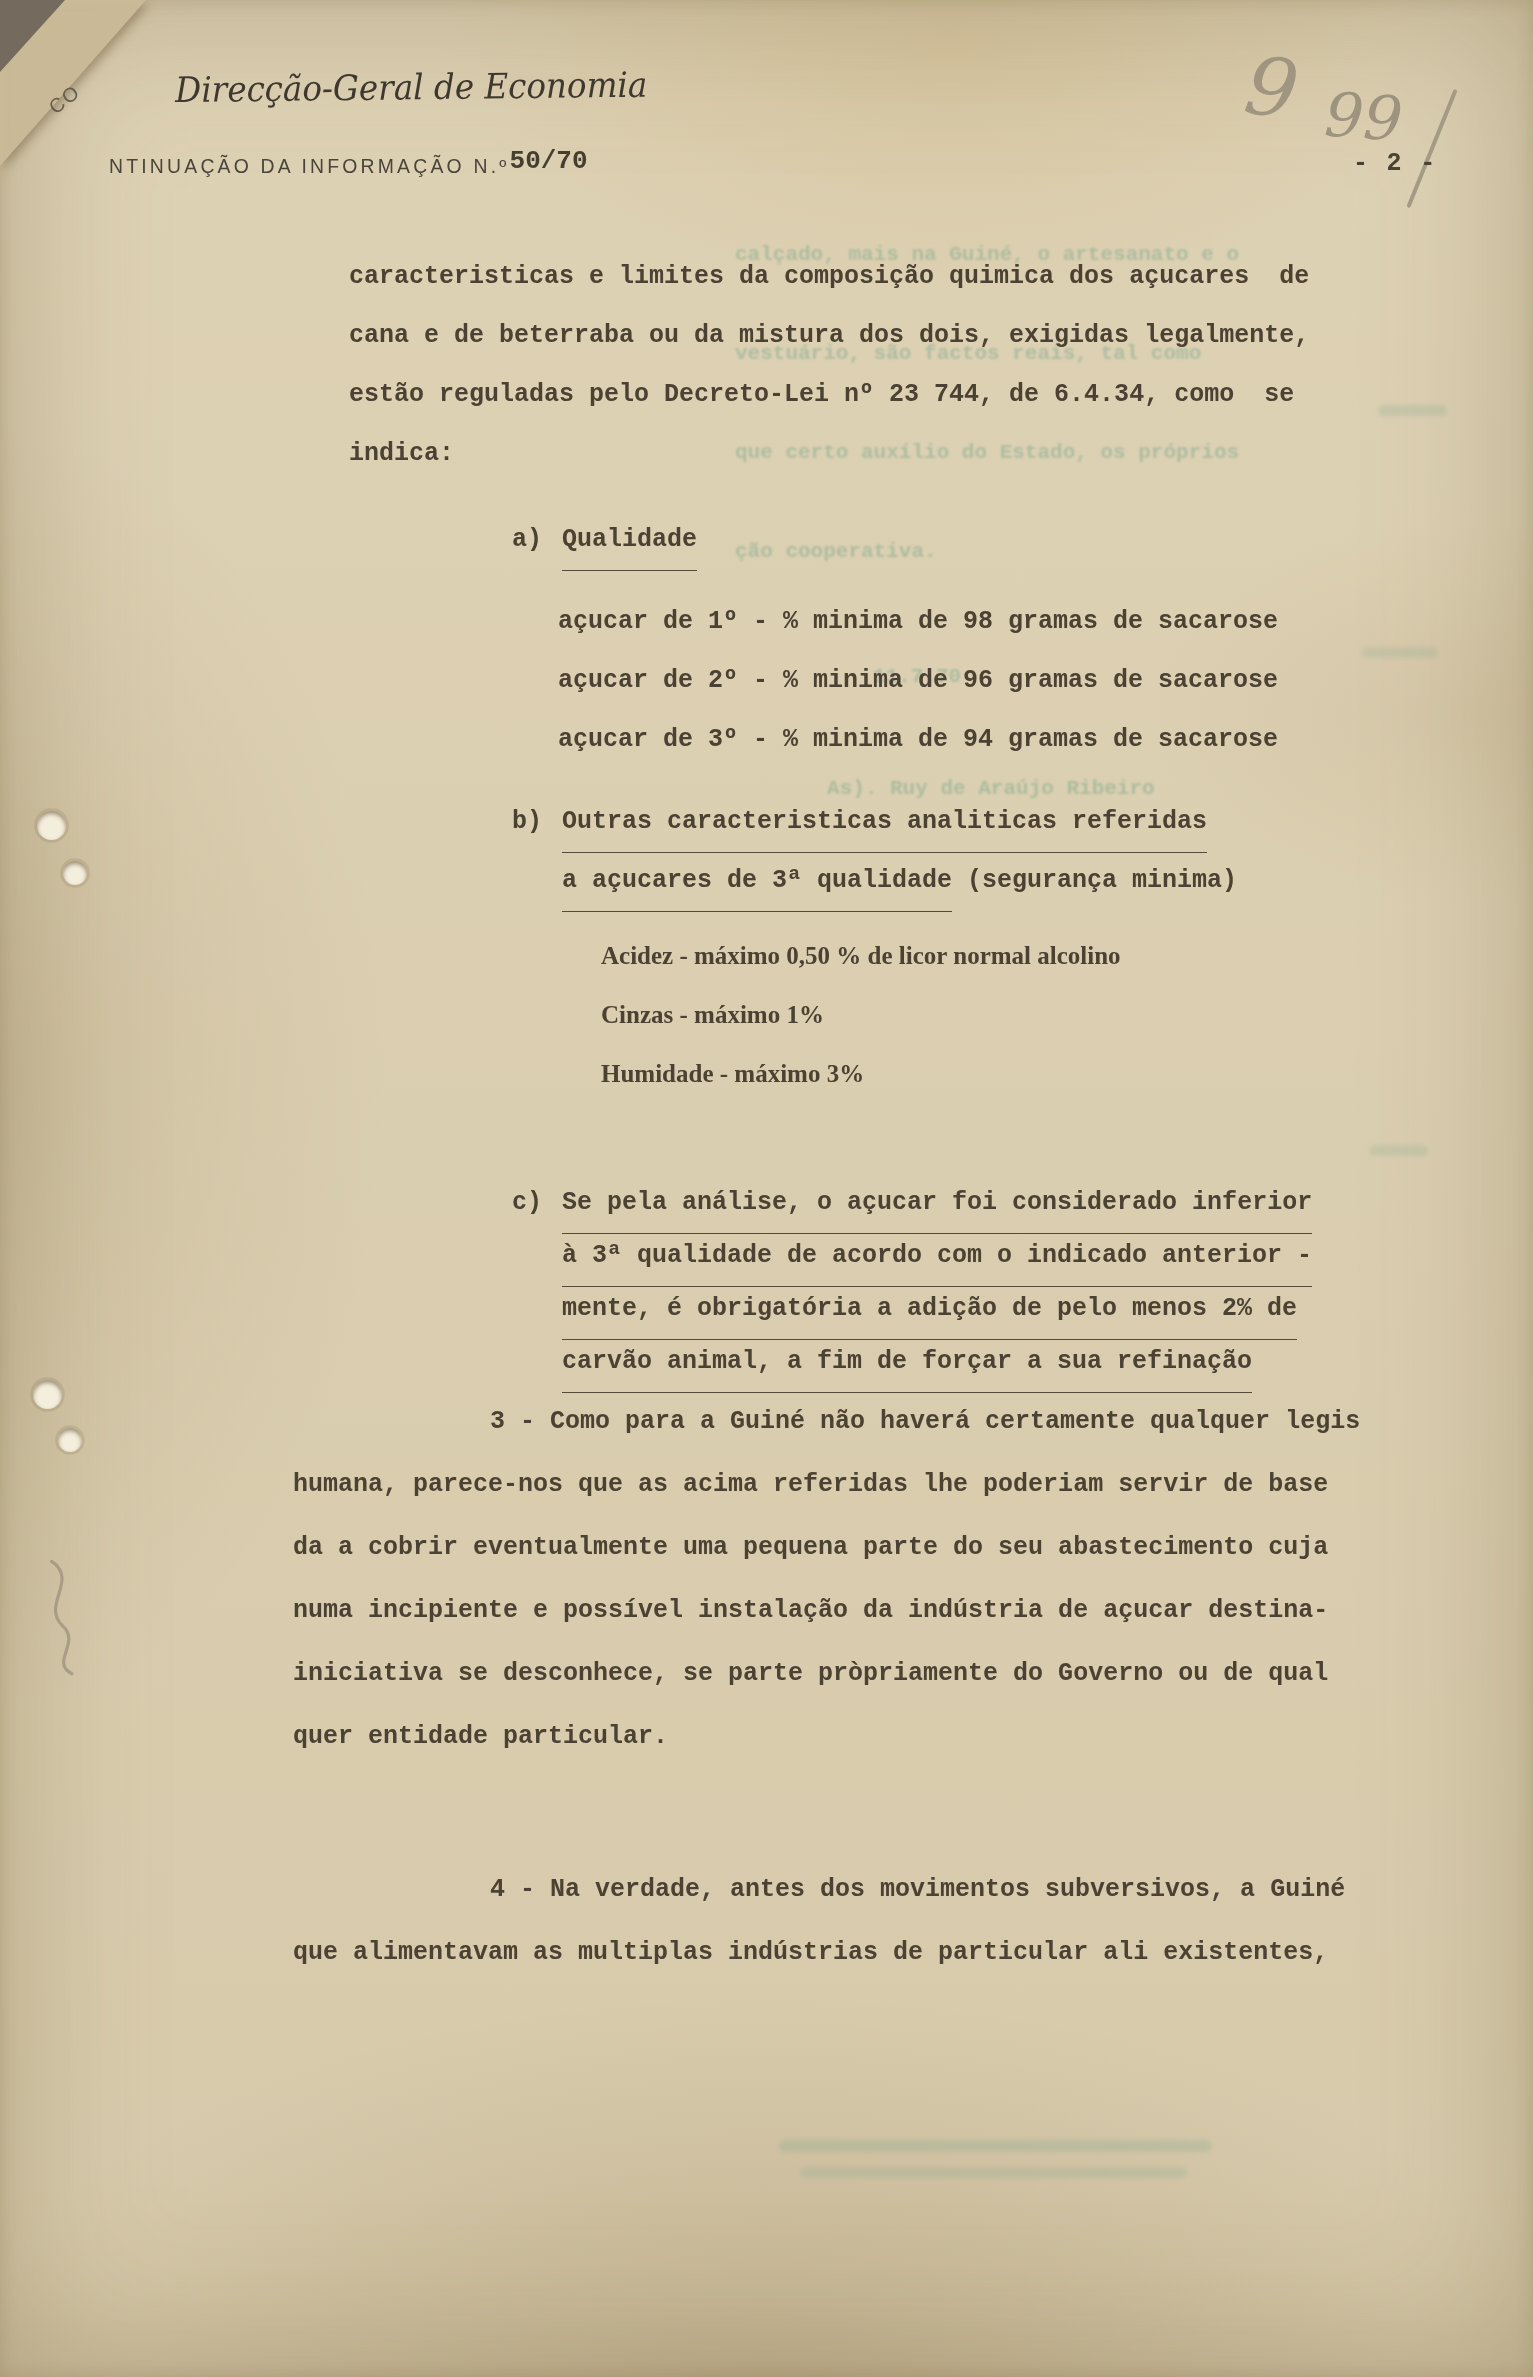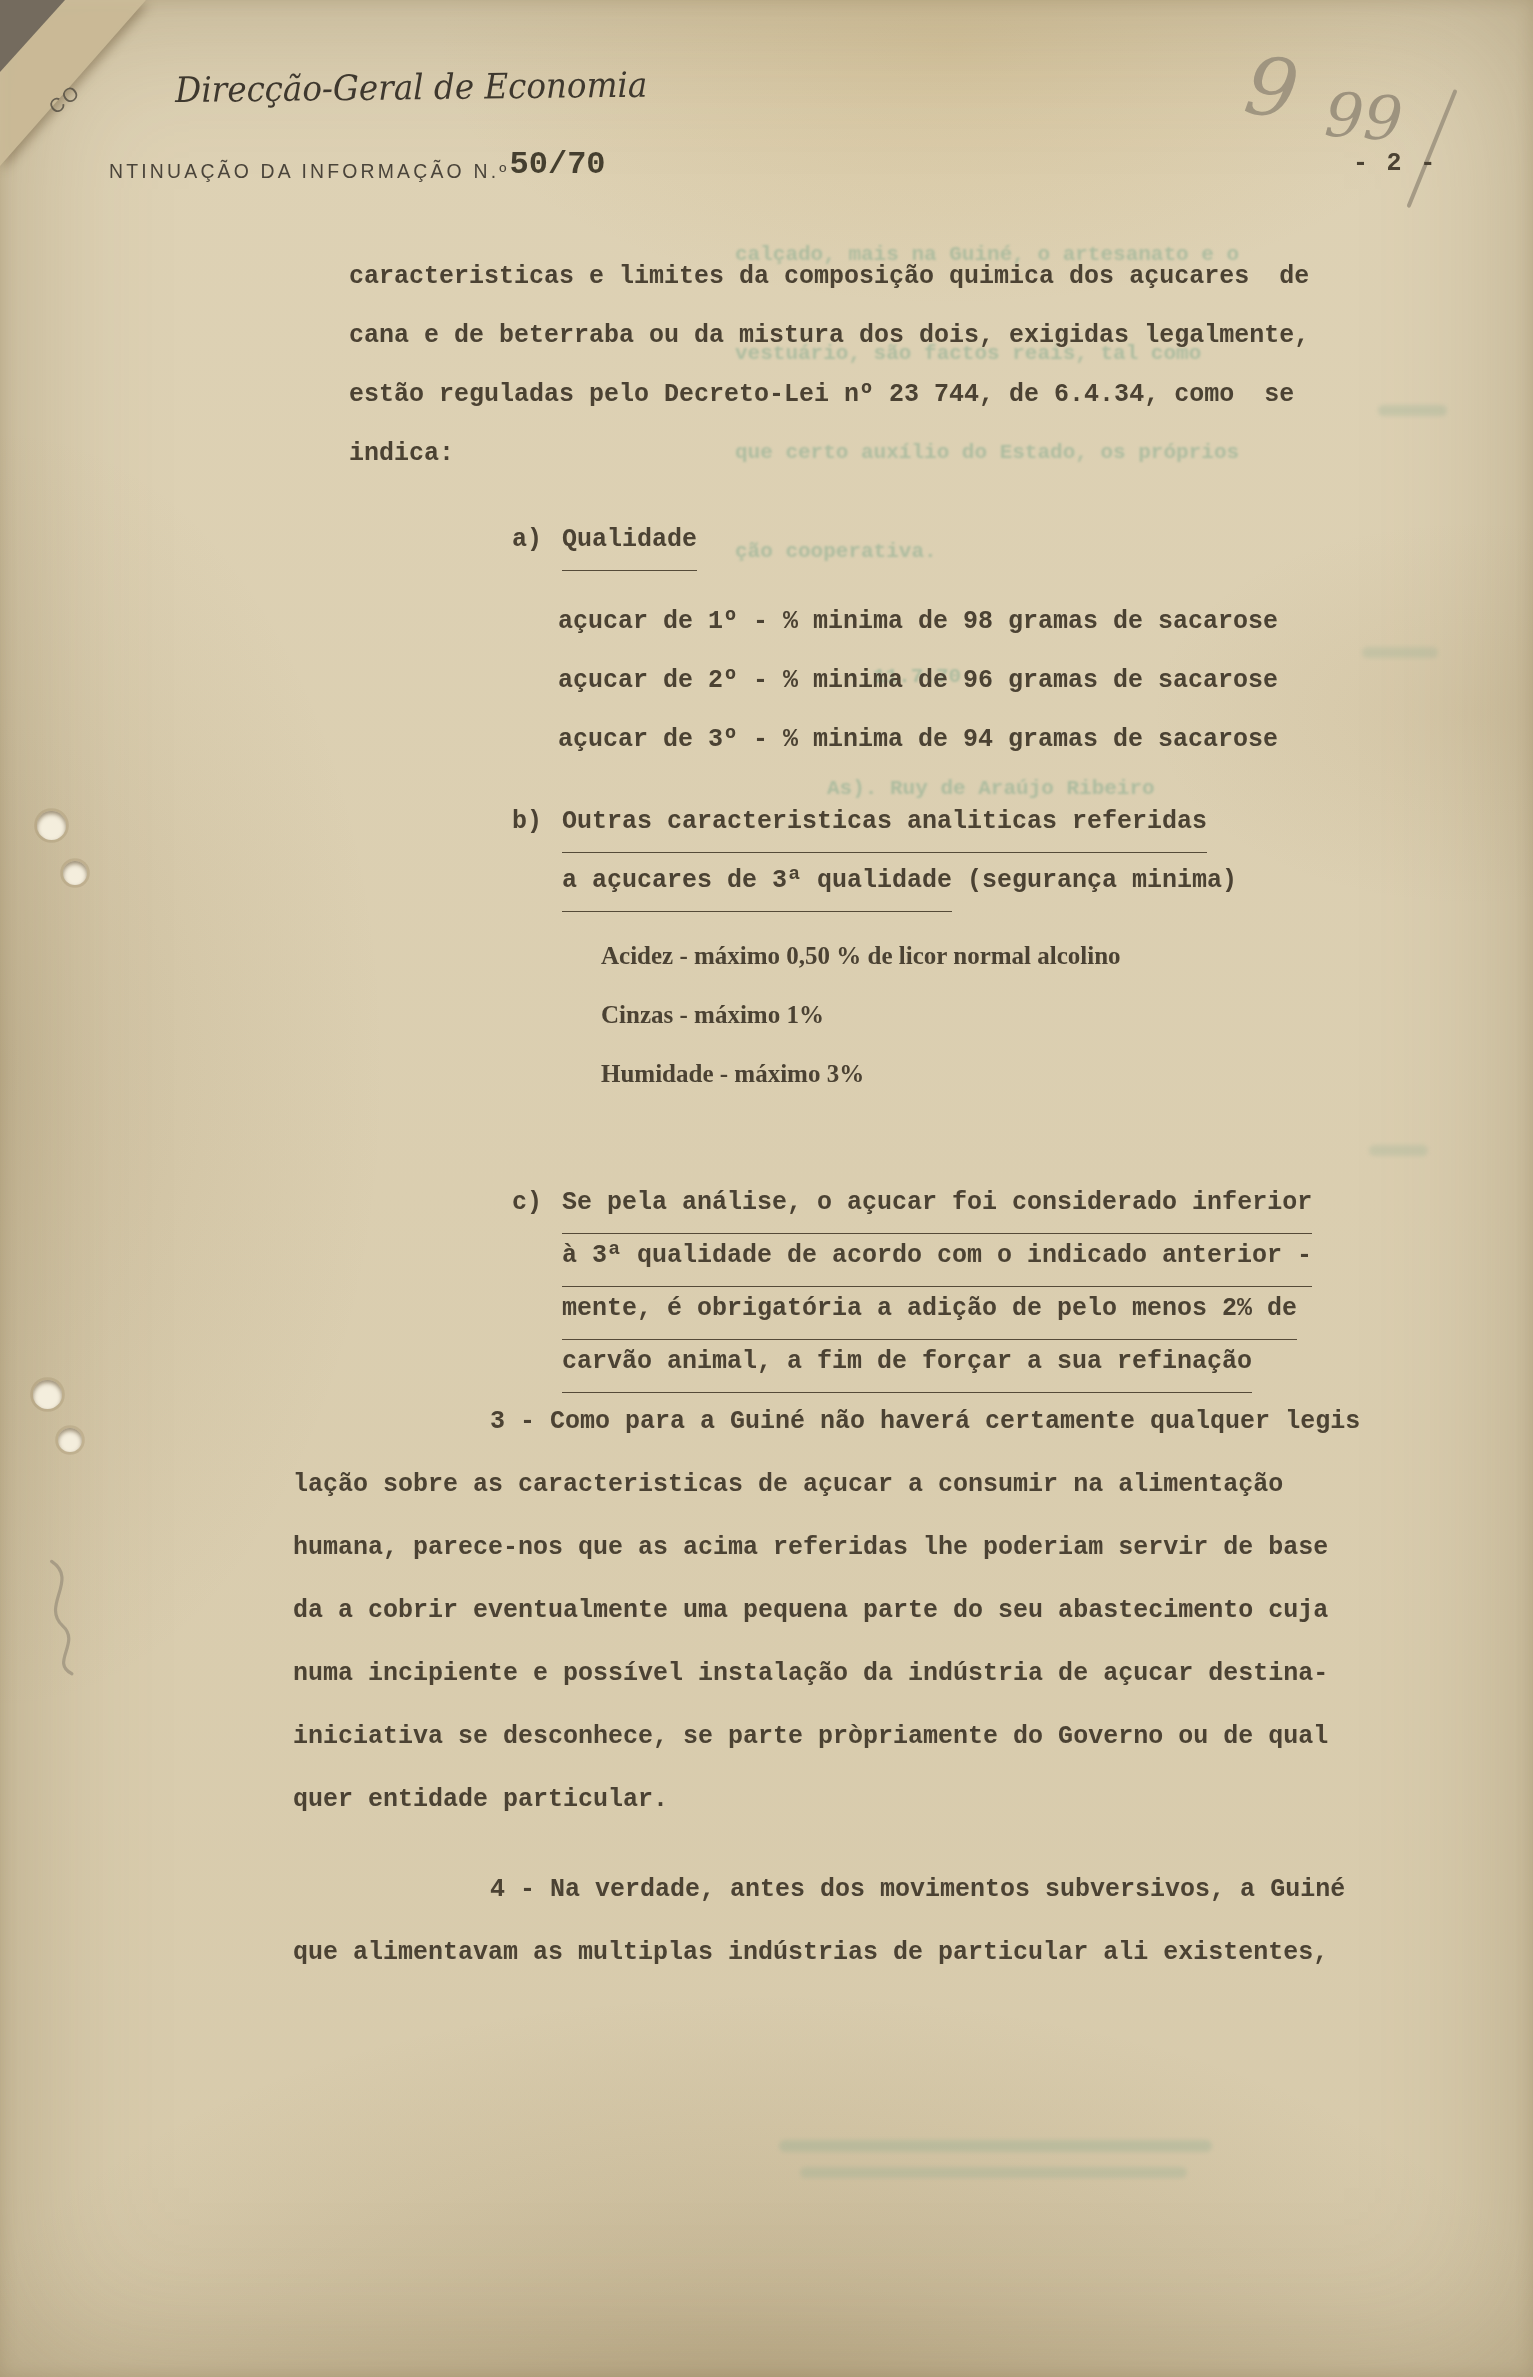--- a/index.html
+++ b/index.html
@@ -34,21 +34,21 @@
   .p3 .ln,.p4 .ln{line-height:63px;}
   .indent{padding-left:197px;}
   .p4{top:1858px;left:293px;}
   
   .letterhead{
     position:absolute;left:175px;top:70px;
     font-family:"DejaVu Serif",serif;font-style:italic;font-size:35px;color:#3e382e;
     transform:scaleX(.93) rotate(-.6deg);transform-origin:left top;white-space:pre;
   }
   .continuation{position:absolute;left:109px;top:151px;font-size:19.4px;letter-spacing:3.2px;color:#4a443a;white-space:pre;}
-  .typed-num{font-family:"Liberation Mono","DejaVu Sans Mono",monospace;font-weight:700;font-size:32px;letter-spacing:0;position:relative;top:-5.5px;color:#453f2f;margin-top:36px;}
+  .typed-num{font-family:"Liberation Mono","DejaVu Sans Mono",monospace;font-weight:700;font-size:26px;letter-spacing:0;position:relative;top:-5.5px;color:#453f2f;margin-top:36px;}
   
   .hw{position:absolute;font-family:"DejaVu Serif",serif;font-style:italic;color:#978d7a;}
   .hw9{left:1246px;top:41px;font-size:81px;transform:rotate(9deg);opacity:.85;}
   .hw99{left:1325px;top:81px;font-size:61px;transform:rotate(4deg);opacity:.9;}
   .hw-slash{position:absolute;left:1430px;top:85px;width:3.7px;height:127px;background:#978d7a;transform:rotate(22deg);border-radius:2.8px;opacity:.8;}
   .pageno{position:absolute;left:1353px;top:149px;letter-spacing:1.8px;}
   
   .bleed{position:absolute;left:735px;top:172px;font-family:"Liberation Mono","DejaVu Sans Mono",monospace;font-weight:700;font-size:21px;line-height:33px;color:#7fa98d;opacity:.5;filter:blur(1.3px);white-space:pre;}
   .bl-date{margin-left:138px;margin-top:26px;}
   .bl-sig{margin-left:92px;margin-top:13px;}
@@ -122,21 +122,20 @@
 
   <div class="block item-c typed">
     <div class="ln"><span class="marker">c)</span><span class="u">Se pela análise, o açucar foi considerado inferior</span></div>
     <div class="ln cont"><span class="u">à 3ª qualidade de acordo com o indicado anterior -</span></div>
     <div class="ln cont"><span class="u">mente, é obrigatória a adição de pelo menos 2% de</span></div>
     <div class="ln cont"><span class="u">carvão animal, a fim de forçar a sua refinação</span></div>
   </div>
 
   <div class="block p3 typed">
     <div class="ln indent">3 - Como para a Guiné não haverá certamente qualquer legis</div>
-    <div class="ln">lação sobre as caracteristicas de açucar a consumir na alimentação</div>
     <div class="ln">humana, parece-nos que as acima referidas lhe poderiam servir de base</div>
     <div class="ln">da a cobrir eventualmente uma pequena parte do seu abastecimento cuja</div>
     <div class="ln">numa incipiente e possível instalação da indústria de açucar destina-</div>
     <div class="ln">iniciativa se desconhece, se parte pròpriamente do Governo ou de qual</div>
     <div class="ln">quer entidade particular.</div>
   </div>
 
   <div class="block p4 typed">
     <div class="ln indent">4 - Na verdade, antes dos movimentos subversivos, a Guiné</div>
     <div class="ln">que alimentavam as multiplas indústrias de particular ali existentes,</div>

